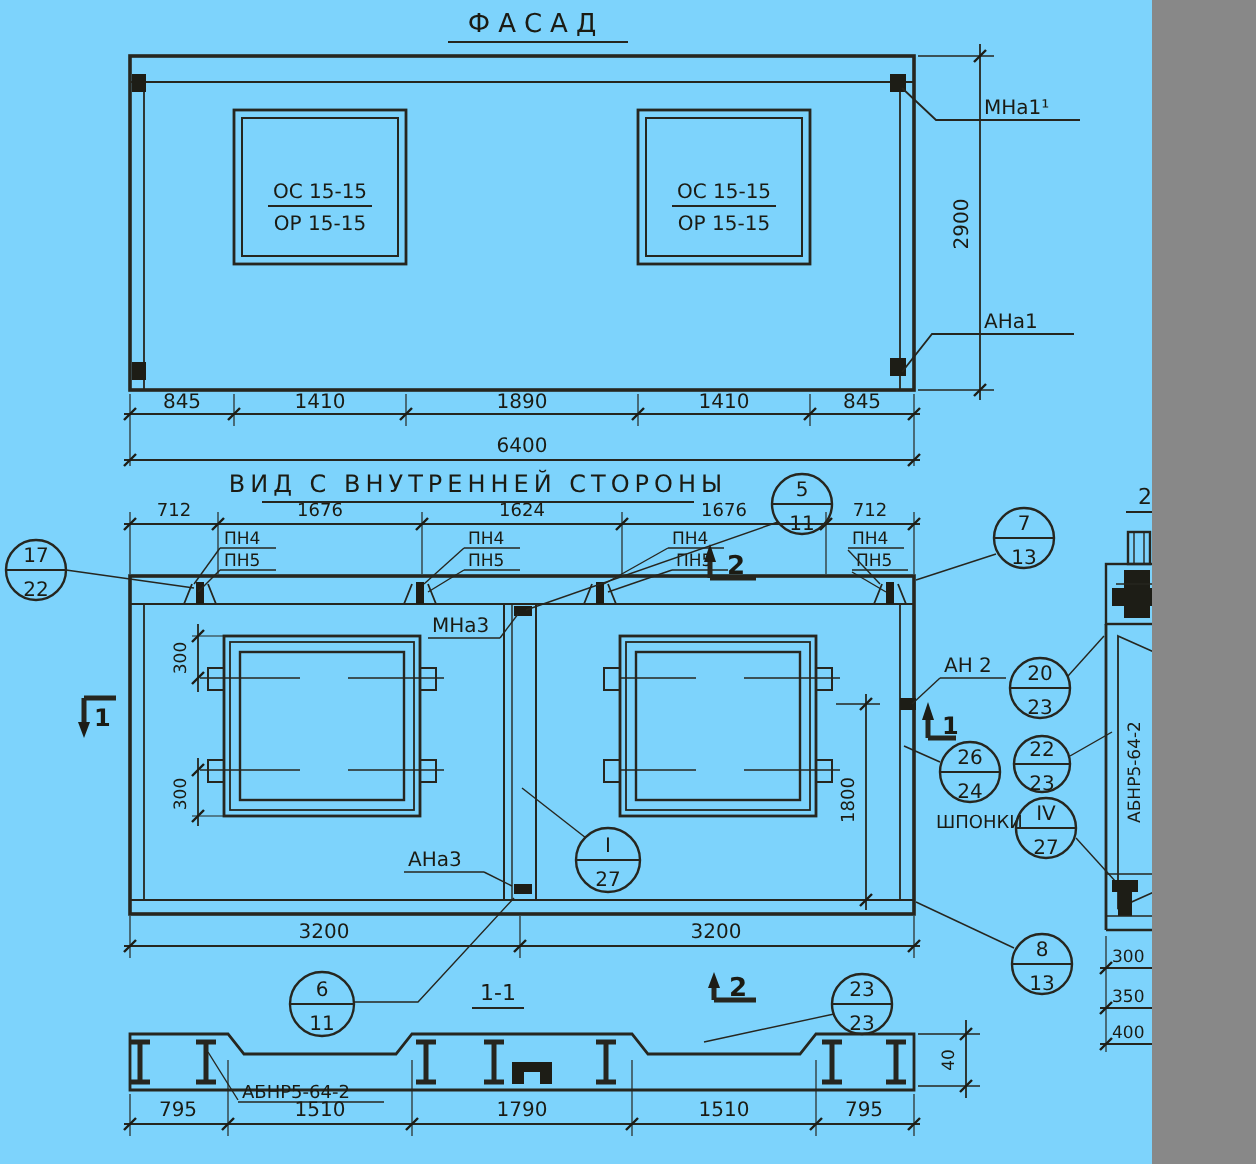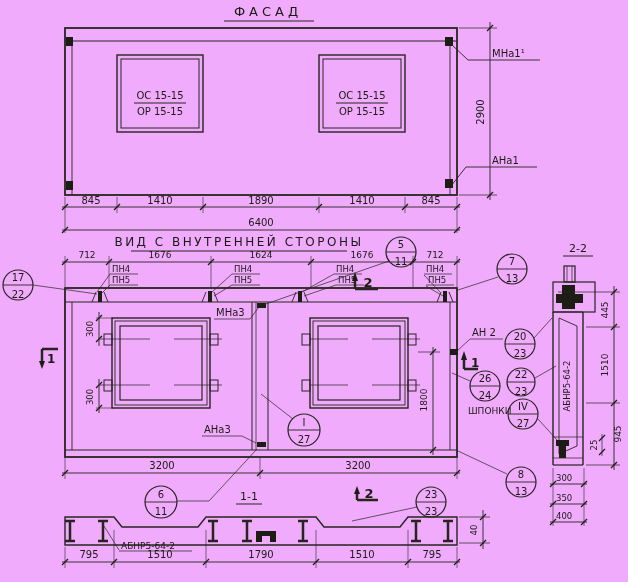--- a/index.html
+++ b/index.html
@@ -1,16 +1,16 @@
 <!DOCTYPE html>
 <html><head>
 <meta charset="utf-8">
 <style>
   html,body{margin:0;padding:0;background:#888;}
-  .stage{width:628px;height:582px;background:#f0abfc;position:relative;overflow:hidden;}
+  .stage{width:576px;height:582px;background:#7dd3fc;position:relative;overflow:hidden;}
   svg{display:block;}
   .ln{fill:none;stroke:#26261f;stroke-width:1;}
   .w18{stroke-width:1.8;} .w14{stroke-width:1.4;} .w12{stroke-width:1.2;}
   .w09{stroke-width:0.9;} .w07{stroke-width:0.7;} .w06{stroke-width:0.6;}
   .w25{stroke-width:2.5;}
   .blk{fill:#1d1d16;stroke:none;}
   .tick{stroke:#1d1d16;stroke-width:1.2;fill:none;}
   text{font-family:"DejaVu Sans",sans-serif;fill:#1b1b13;}
   .t8{font-size:8.5px;} .t9{font-size:9px;} .t10{font-size:10px;}
   .t11{font-size:11px;} .t12{font-size:12px;} .t13{font-size:13px;}

